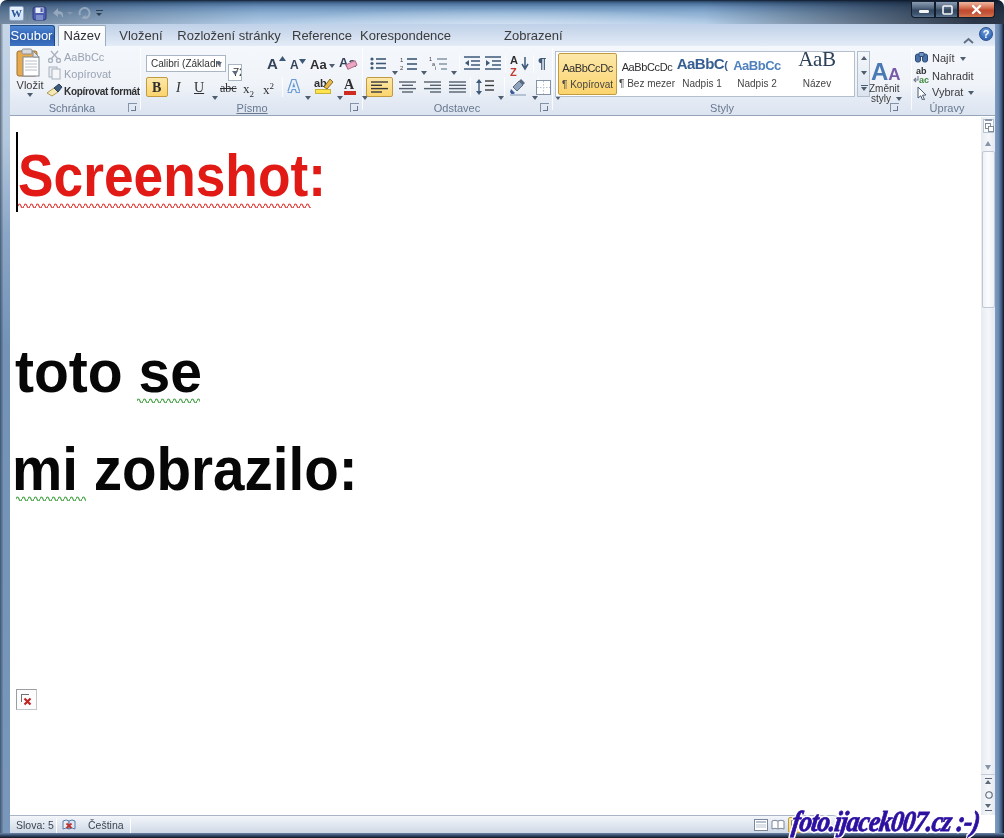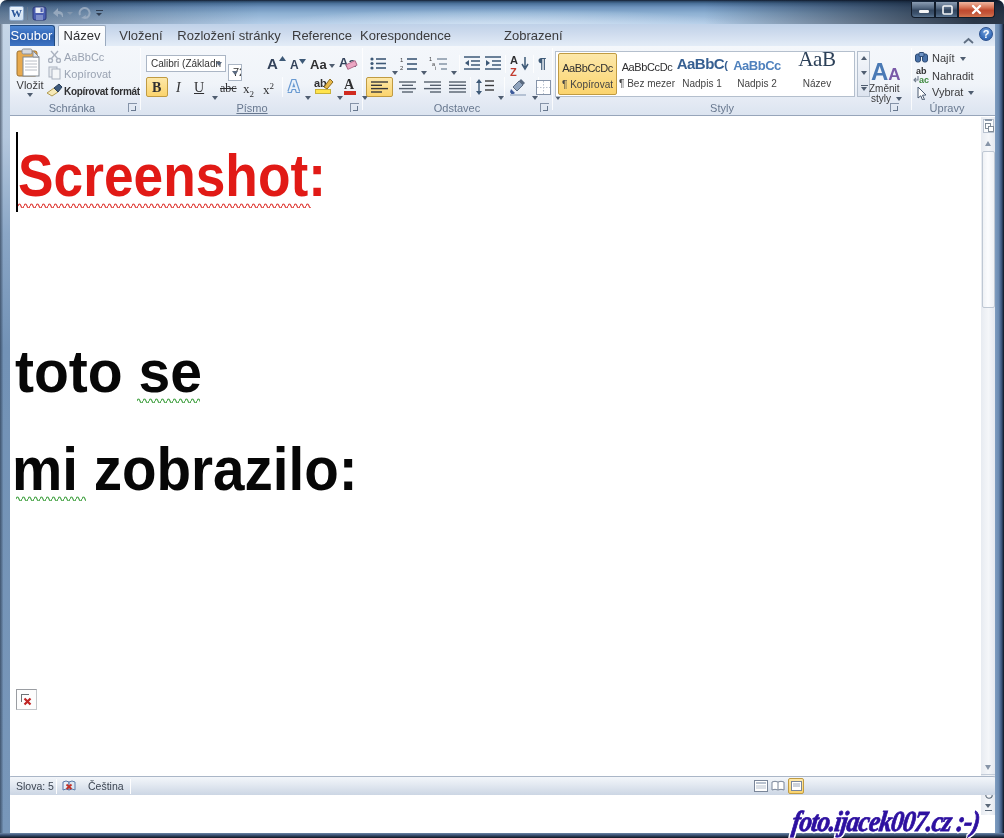--- a/index.html
+++ b/index.html
@@ -46,21 +46,21 @@
 .chip{position:absolute;top:1px;height:42px;text-align:center;}
 .chip .l1{position:absolute;left:0;right:0;top:8px;font-size:11px;color:#2e2e30;line-height:13px;letter-spacing:-0.4px;}
 .chip .l2{position:absolute;left:0;right:0;top:25px;font-size:10px;color:#444;line-height:11px;}
 
 #docarea{position:absolute;left:10px;top:117px;width:971px;height:698px;background:#fff;overflow:hidden;}
 .docline{position:absolute;font-weight:bold;color:#070707;white-space:nowrap;line-height:1;transform-origin:0 0;}
 
 #scroll{position:absolute;left:981px;top:117px;width:15px;height:698px;background:linear-gradient(90deg,#e7ebf1,#f4f6f9 50%,#e1e6ee);}
 .sarrow{position:absolute;left:4px;width:0;height:0;border-left:3.5px solid transparent;border-right:3.5px solid transparent;}
 
-#statusbar{position:absolute;left:2px;top:776px;width:1000px;height:19px;
+#statusbar{position:absolute;left:2px;top:815px;width:840px;height:19px;
  background:linear-gradient(180deg,#f3f6fa 0%,#e4eaf2 40%,#ccd6e4 100%);border-top:1px solid #aab6c7;font-size:10.5px;color:#3c4552;border-radius:9px;}
 .sep{position:absolute;top:2px;width:1px;height:15px;background:#b4bfcf;border-right:1px solid #fdfdfe;}
 
 #bord-l{position:absolute;left:0;top:24px;width:10px;height:810px;background:linear-gradient(90deg,rgba(20,32,50,.55) 0%,rgba(20,32,50,0) 35%),linear-gradient(180deg,#c6d6e8 0%,#b4c8de 14%,#8aa6c6 26%,#7292b6 40%,#7897ba 100%);}
 #bord-r{position:absolute;left:995px;top:24px;width:9px;height:810px;background:linear-gradient(90deg,#7f9dc0 0%,#6b8bb2 40%,#3a537a 75%,#0d141f 100%);}
 #bord-b{position:absolute;left:0;top:833px;width:1004px;height:5px;background:linear-gradient(180deg,#6d87a5 0%,#3c5478 40%,#10161f 100%);}
 
 #watermark{position:absolute;left:790px;top:805px;font-family:"Liberation Serif",serif;font-style:italic;font-weight:bold;font-size:29px;color:#2d10a0;white-space:nowrap;transform:skewX(-8deg) scaleX(0.87);transform-origin:0 100%;letter-spacing:-1px;-webkit-text-stroke:0.8px #2d10a0;
  text-shadow:-2px -1px 0 #fff,2px -1px 0 #fff,-2px 1px 0 #fff,2px 1px 0 #fff,0 2px 0 #fff,0 -2px 0 #fff;}
 </style></head>

